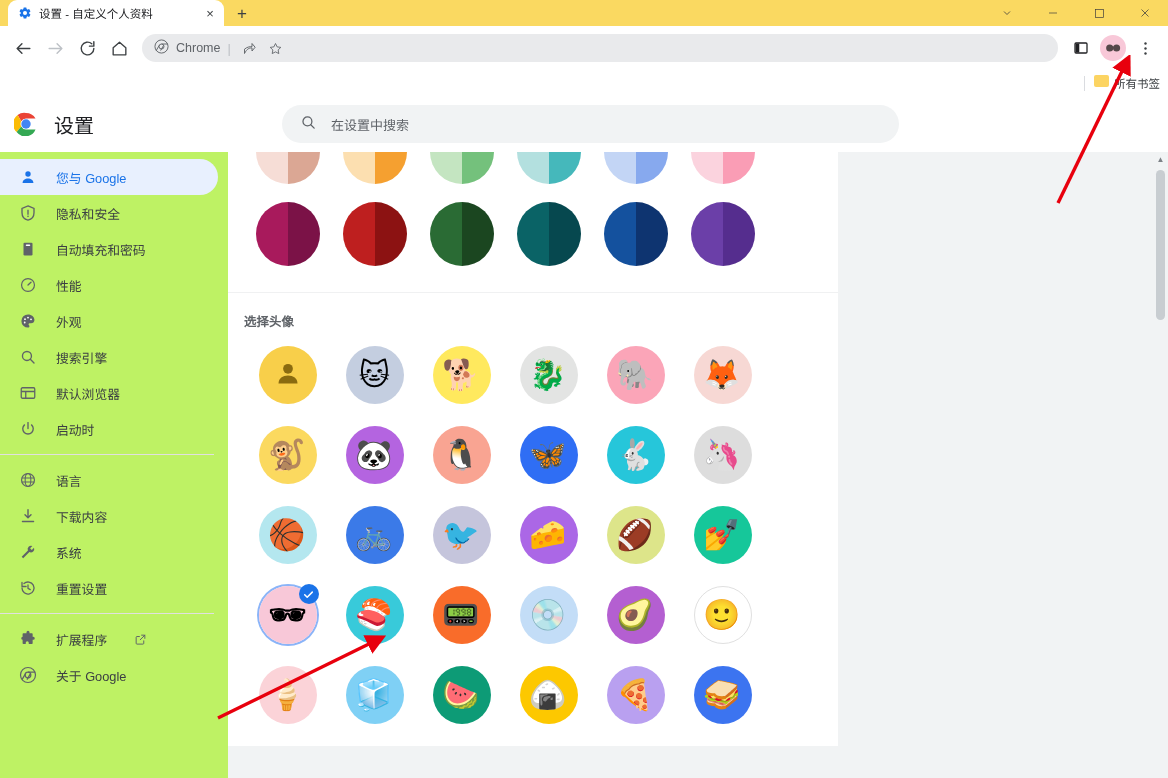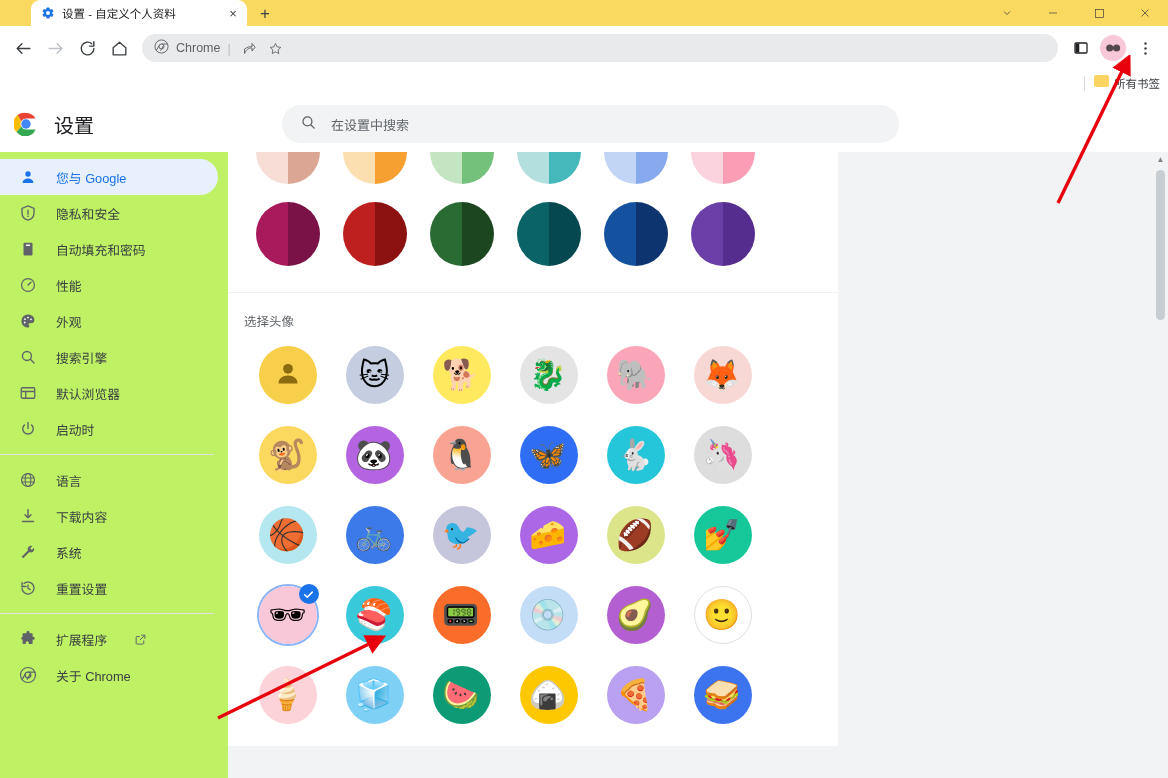--- a/index.html
+++ b/index.html
@@ -10,21 +10,20 @@
     background: #ffffff;
   }
 
   
   .titlebar {
     position: relative;
     height: 26px;
     background: #fad961;
     display: flex;
     align-items: flex-end;
-    padding-left: 23px;
   }
   .tab {
     position: relative;
     margin-left: 8px;
     width: 216px;
     height: 26px;
     background: #ffffff;
     border-radius: 9px 9px 0 0;
     display: flex;
     align-items: center;
@@ -181,20 +180,21 @@
     flex: 1 1 auto;
     position: relative;
     background: #f1f3f4;
     overflow: hidden;
   }
   .card {
     position: absolute;
     left: 0; top: 0;
     width: 610px;
     background: #ffffff;
+    font-weight: bold;
   }
   .section-colors {
     padding: 0 0 26px 0;
     border-bottom: 1px solid #f0f1f2;
   }
   .color-row {
     display: flex;
     gap: 0;
     padding-left: 16px;
   }
@@ -536,21 +536,21 @@
               </svg></span>
           </div>
           <div class="nav-item">
             <span class="ic">
               <svg viewBox="0 0 48 48" width="18" height="18">
                 <circle cx="24" cy="24" r="20" fill="none" stroke="currentColor" stroke-width="3.2"></circle>
                 <circle cx="24" cy="24" r="7.6" fill="none" stroke="currentColor" stroke-width="3.2"></circle>
                 <path d="M24 16.4h19M17.4 20.2L8 36.4M30.6 20.2L21.2 36.4" stroke="currentColor" stroke-width="3.2" fill="none"></path>
               </svg>
             </span>
-            <span>关于 Chrome</span>
+            <span>关于 Google</span>
           </div>
         </div>
     </div>
 
     <div class="content">
       <div class="card">
 
         <div class="section-colors">
           <div id="color-rows">
               <div class="color-row" style="margin-top: -32px;">

